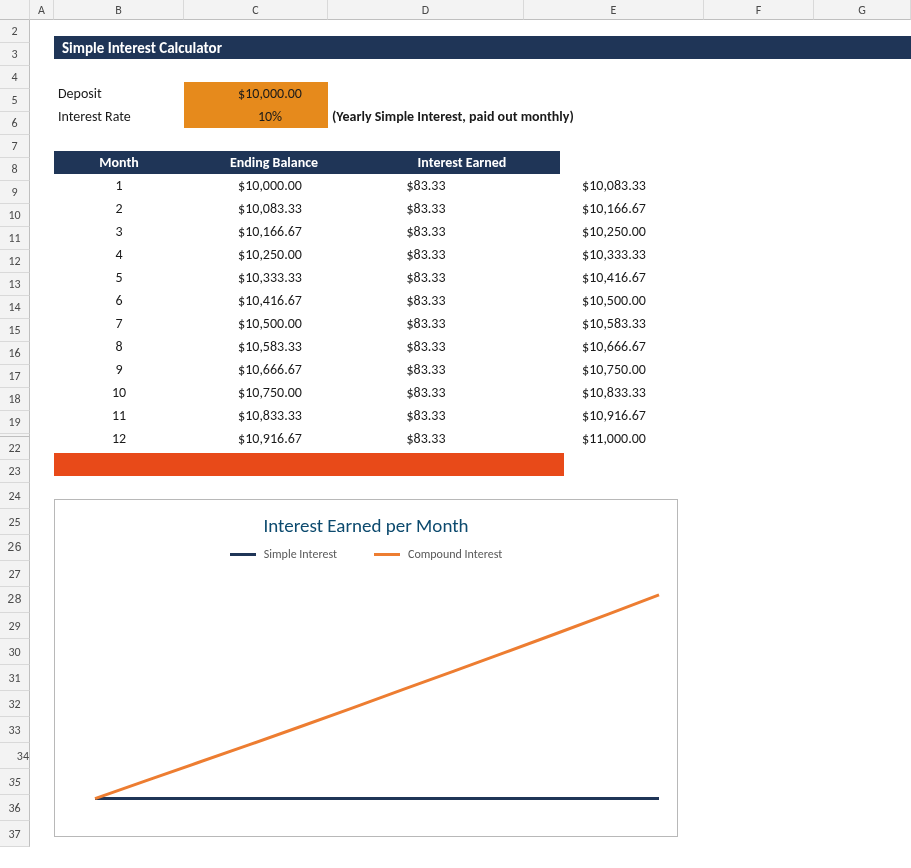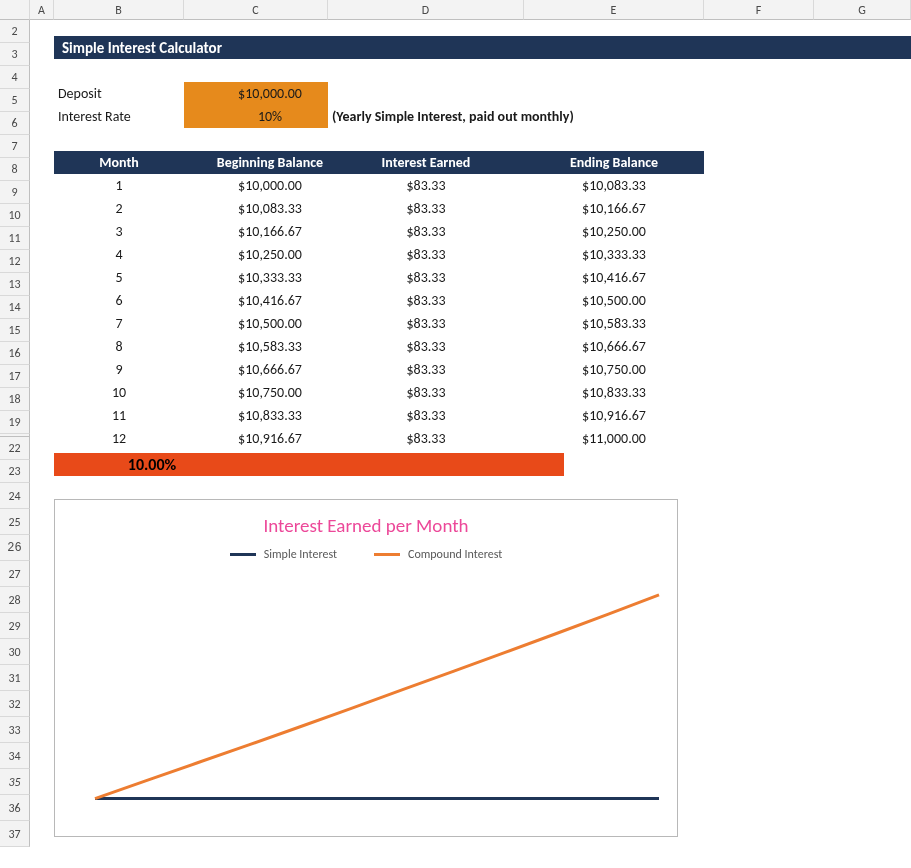--- a/index.html
+++ b/index.html
@@ -40,21 +40,21 @@
 
   .tblhdr { background:#1f3557; color:#fff; font-weight:700; text-align:center; }
   .txt-center { text-align:center; }
   .bold { font-weight:700; }
 
   
   .chartbox {
     width:624px; height:338px; border:1px solid #b8b8b8; background:#fff; margin-top:0;
     display:flex; flex-direction:column; align-items:center;
   }
-  .chart-title { font-size:19px; color:#ec4899; margin-top:14px; }
+  .chart-title { font-size:19px; color:#0c4a6e; margin-top:14px; }
   .legend { display:flex; gap:37px; margin-top:10px; margin-bottom:10px; }
   .legend-item { display:flex; align-items:center; gap:8px; font-size:12px; color:#595959; }
   .legend-swatch { width:26px; height:3px; }
   .legend-swatch.blue { background:#1f3557; }
   .legend-swatch.orange { background:#ed7d31; }
   .chartarea { flex:1; width:100%; position:relative; }
   .chartarea svg { position:absolute; left:0; top:0; }
 
   
   .row.hidden-gap { height:3px; } 
@@ -95,27 +95,27 @@
       <div class="rowhdr">17</div>
       <div class="rowhdr">18</div>
       <div class="rowhdr">19</div>
       <div class="rowhdr" style="height: 3px; border-bottom: 1px solid rgb(191, 191, 191);"></div>
       <div class="rowhdr">22</div>
       <div class="rowhdr">23</div>
       <div class="rowhdr" style="height: 26px; line-height: 26px;">24</div>
       <div class="rowhdr" style="height: 26px; line-height: 26px;">25</div>
       <div class="rowhdr" style="height: 26px; line-height: 26px; font-family: Liberation Mono, monospace;">26</div>
       <div class="rowhdr" style="height: 26px; line-height: 26px;">27</div>
-      <div class="rowhdr" style="height: 26px; line-height: 26px;">28</div>
+      <div class="rowhdr" style="height: 26px; line-height: 26px; font-family: Liberation Mono, monospace;">28</div>
       <div class="rowhdr" style="height: 26px; line-height: 26px;">29</div>
       <div class="rowhdr" style="height: 26px; line-height: 26px;">30</div>
       <div class="rowhdr" style="height: 26px; line-height: 26px;">31</div>
       <div class="rowhdr" style="height: 26px; line-height: 26px;">32</div>
       <div class="rowhdr" style="height: 26px; line-height: 26px;">33</div>
-      <div class="rowhdr" style="height: 26px; line-height: 26px;">34</div>
+      <div class="rowhdr" style="height: 26px; line-height: 26px; text-align: right;">34</div>
       <div class="rowhdr" style="height: 26px; line-height: 26px; font-style: italic;">35</div>
       <div class="rowhdr" style="height: 26px; line-height: 26px;">36</div>
       <div class="rowhdr" style="height: 26px; line-height: 26px;">37</div>
     </div>
 
   <div class="grid">
 
     <div class="row">
       <div class="cell cA"></div>
       <div class="titlebar">Simple Interest Calculator</div>
@@ -157,23 +157,22 @@
         <div class="cell cC"></div>
         <div class="cell cD"></div>
         <div class="cell cE"></div>
         <div class="cell cF"></div>
         <div class="cell cG"></div>
     </div>
 
     <div class="row">
       <div class="cell cA"></div>
       <div class="cell cB tblhdr">Month</div>
-      <div class="cell cC tblhdr">Beginning Balance</div>
+      <div class="cell cE tblhdr">Ending Balance</div>
       <div class="cell cD tblhdr">Interest Earned</div>
-      <div class="cell cE tblhdr">Ending Balance</div>
       <div class="cell cF"></div>
       <div class="cell cG"></div>
     </div>
 
     <div id="tablerows">
         <div class="row">
           <div class="cell cA"></div>
           <div class="cell cB txt-center">1</div>
           <div class="cell cC txt-center">$10,000.00</div>
           <div class="cell cD txt-center">$83.33</div>
@@ -280,21 +279,20 @@
           <div class="cell cF"></div>
           <div class="cell cG"></div>
         </div>
       </div>
 
     <div class="row hidden-gap"></div>
 
     <div class="row">
       <div class="cell cA"></div>
       <div class="orange-bar" style="width:510px">
-        <div class="val">10.00%</div>
       </div>
       <div class="cell" style="width:347px"></div>
     </div>
 
     <div class="row">
         <div class="cell cA"></div>
         <div class="cell" style="width:857px"></div>
       </div>
 
     <div style="display:flex">

